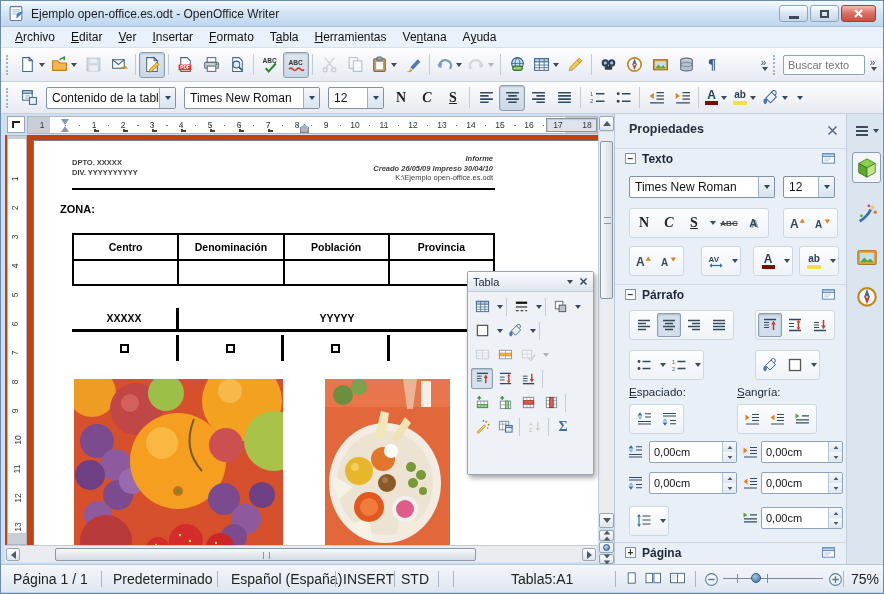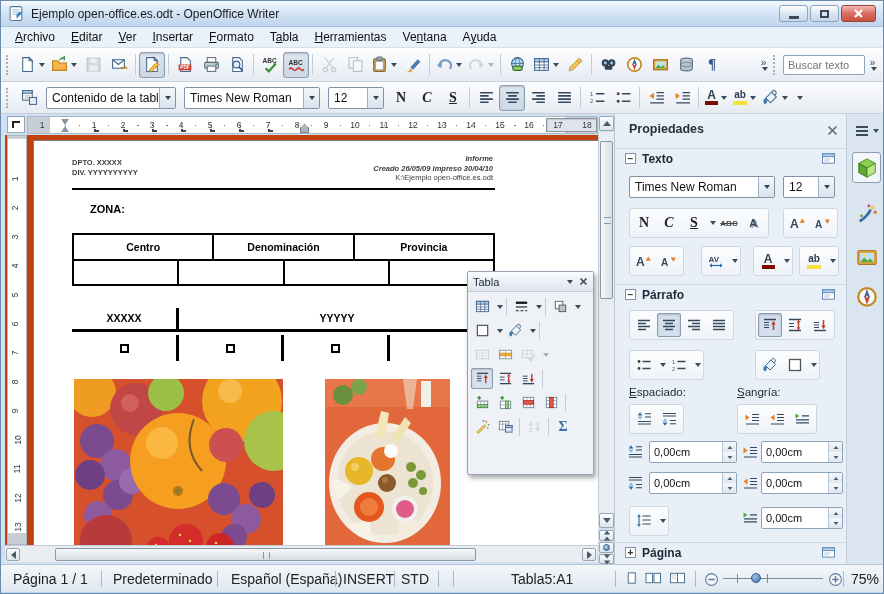--- a/index.html
+++ b/index.html
@@ -607,26 +607,27 @@
       <div style="position:absolute;left:38px;top:17px" class="hdr-sm">
         <div>DPTO. XXXXX</div>
         <div>DIV. YYYYYYYYYY</div>
       </div>
       <div style="position:absolute;right:105px;top:13px;text-align:right" class="hdr-sm">
         <div class="hdr-it">Informe</div>
         <div class="hdr-it">Creado 26/05/09 Impreso 30/04/10</div>
         <div style="font-weight:normal">K:\Ejemplo open-office.es.odt</div>
       </div>
       <div style="position:absolute;left:38px;top:47px;width:423px;height:2px;background:#000"></div>
-      <div class="zona" style="position:absolute;left:56px;top:62px">ZONA:</div>
+      <div class="zona" style="position:absolute;left:26px;top:62px">ZONA:</div>
 
       <div class="t1">
         <div class="r r1">
           <div class="c">Centro</div>
           <div class="c">Denominación</div>
+          <div class="c">Población</div>
           <div class="c">Provincia</div>
         </div>
         <div class="r r2">
           <div class="c"></div>
           <div class="c"></div>
           <div class="c"></div>
           <div class="c"></div>
         </div>
       </div>
 

